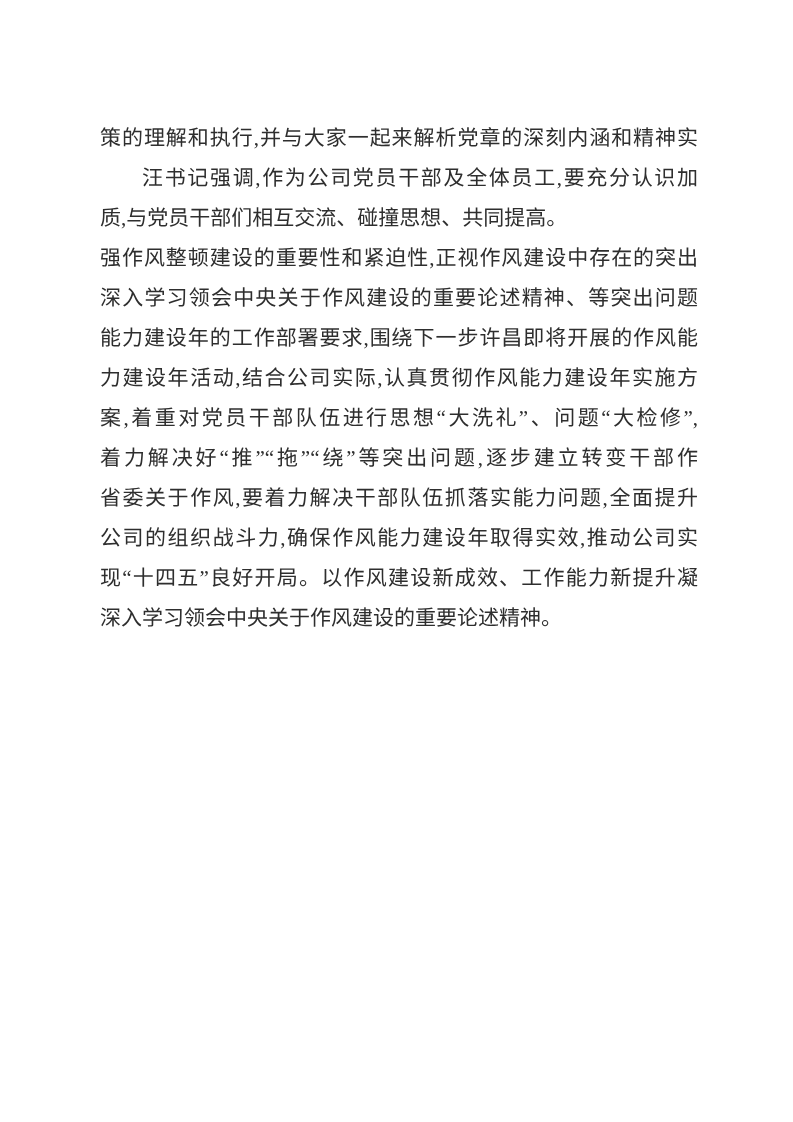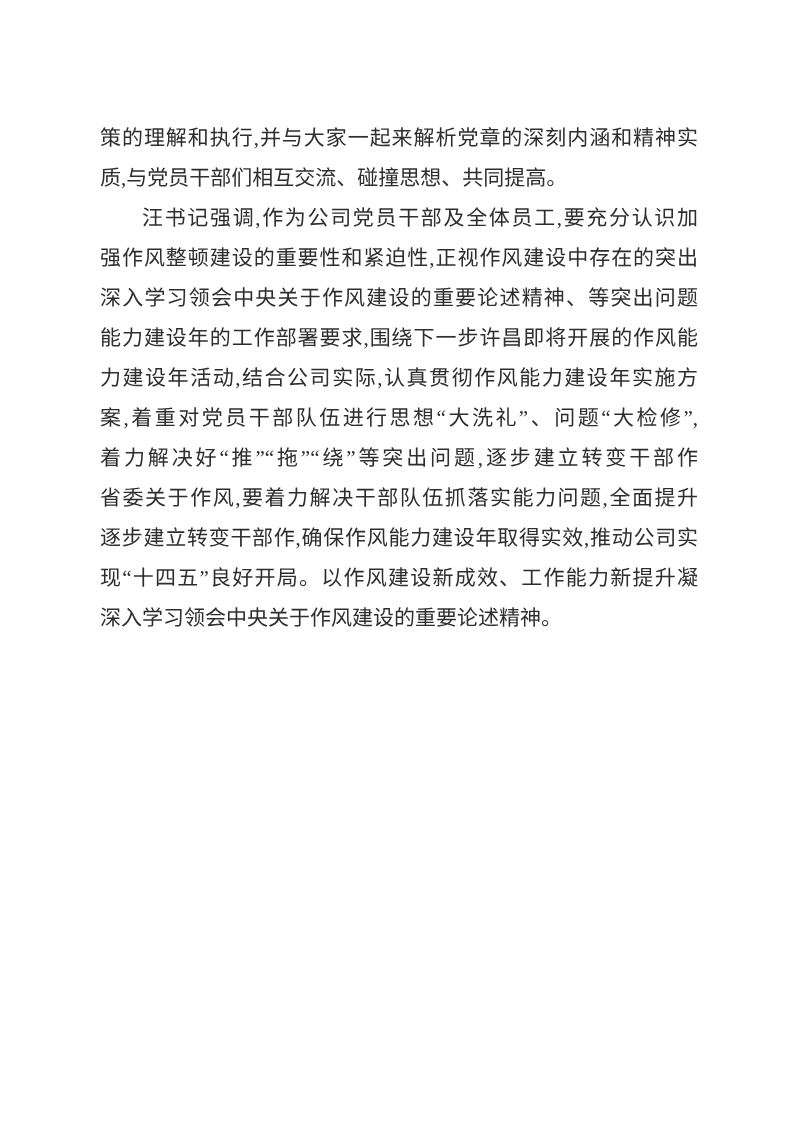--- a/index.html
+++ b/index.html
@@ -42,28 +42,28 @@
     text-indent: 2em;
   }
 </style>
 </head>
 <body>
 
 <div class="page">
   <div class="text-block">
 
     <div class="line">策的理解和执行,并与大家一起来解析党章的深刻内涵和精神实</div>
+    <div class="line indent">汪书记强调,作为公司党员干部及全体员工,要充分认识加</div>
+
     <div class="line para-end">质,与党员干部们相互交流、碰撞思想、共同提高。</div>
-
-    <div class="line indent">汪书记强调,作为公司党员干部及全体员工,要充分认识加</div>
     <div class="line">强作风整顿建设的重要性和紧迫性,正视作风建设中存在的突出</div>
     <div class="line">深入学习领会中央关于作风建设的重要论述精神、等突出问题</div>
     <div class="line">能力建设年的工作部署要求,围绕下一步许昌即将开展的作风能</div>
     <div class="line">力建设年活动,结合公司实际,认真贯彻作风能力建设年实施方</div>
     <div class="line">案,着重对党员干部队伍进行思想“大洗礼”、问题“大检修”,</div>
     <div class="line">着力解决好“推”“拖”“绕”等突出问题,逐步建立转变干部作</div>
     <div class="line">省委关于作风,要着力解决干部队伍抓落实能力问题,全面提升</div>
-    <div class="line">逐步建立转变干部作,确保作风能力建设年取得实效,推动公司实</div>
+    <div class="line">公司的组织战斗力,确保作风能力建设年取得实效,推动公司实</div>
     <div class="line">现“十四五”良好开局。以作风建设新成效、工作能力新提升凝</div>
     <div class="line para-end">深入学习领会中央关于作风建设的重要论述精神。</div>
 
   </div>
 </div>
 
 </body></html>

